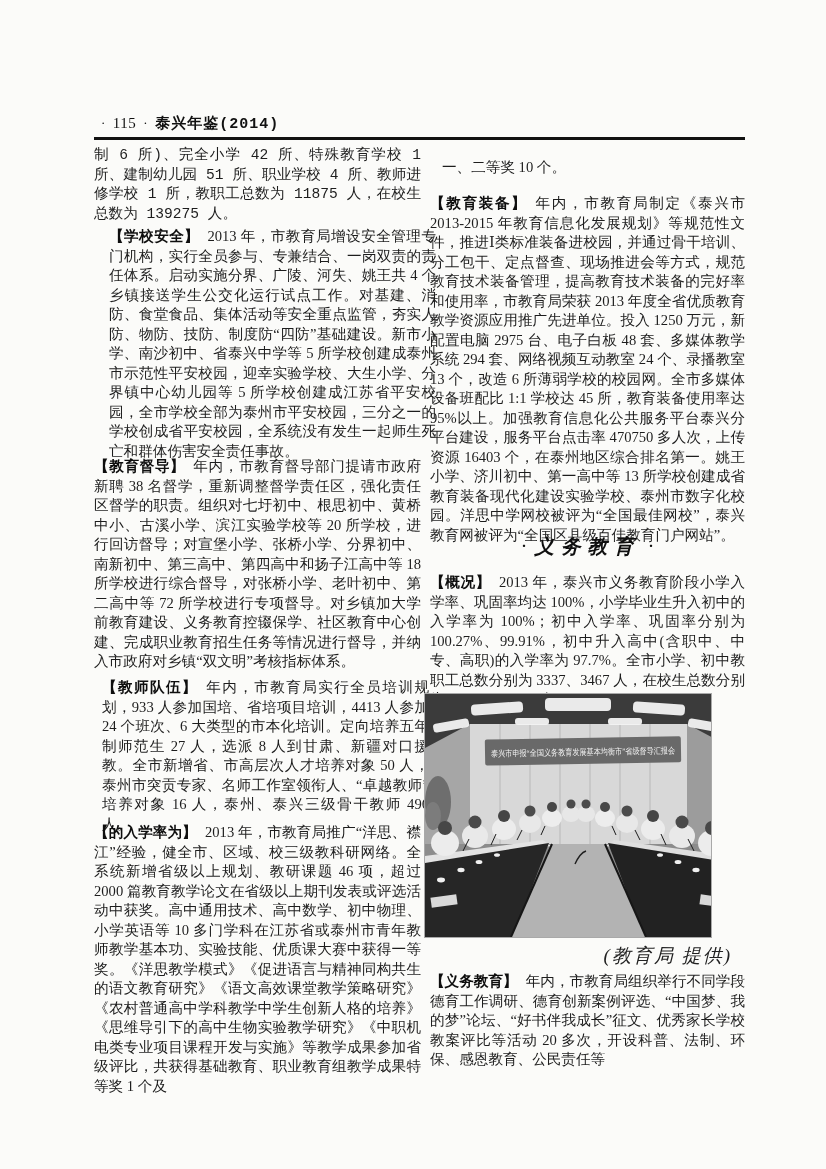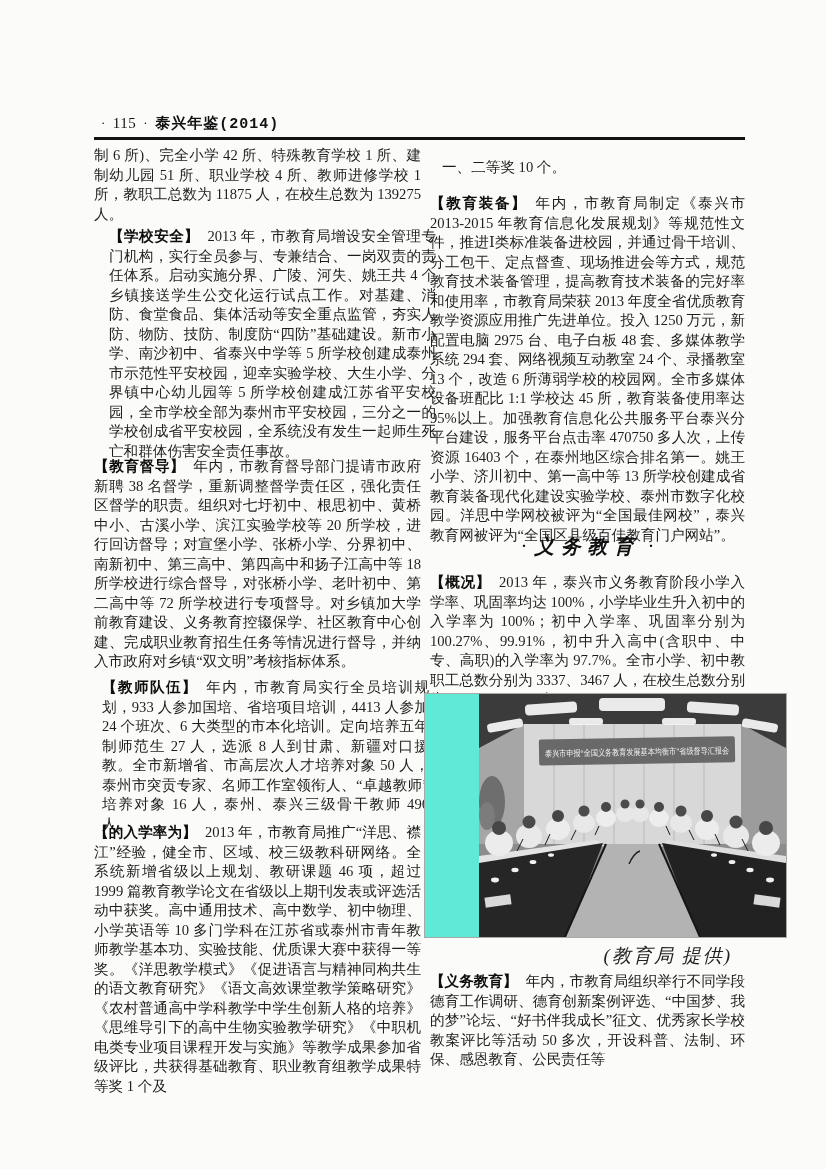--- a/index.html
+++ b/index.html
@@ -36,55 +36,55 @@
   
   .section-heading{
     left:430px;top:533px;width:315px;height:28px;
     text-align:center;font-weight:700;font-style:italic;
     font-size:19.5px;color:#0f0f0f;
   }
   .section-heading .s-title{letter-spacing:7px;padding:0 8px;font-style:italic;}
   .section-heading .s-dot{font-style:normal;font-size:15px;position:relative;top:-2px;}
   
   .photo-frame{
-    left:425px;top:694px;width:361px;height:243px;
-    background:#5eead4;overflow:hidden;outline:1px solid #a9a9a9;text-align:right;
+    left:425px;top:694px;width:286px;height:243px;
+    background:#15803d;overflow:hidden;outline:1px solid #a9a9a9;text-align:right;
   }
   .photo-caption{
     left:430px;top:943px;width:302px;
     text-align:right;font-size:19px;font-style:italic;
     letter-spacing:2px;color:#222;
   }
 </style>
 </head>
 <body>
 
 <div class="abs page-header">
   <span class="dot">·</span><span>115</span><span class="dot">·</span><span class="booktitle">泰兴年鉴(2014)</span>
 </div>
 <div class="abs header-rule"></div>
 
-<p class="abs para" style="left:94px;top:146px;margin:0;">
+<p class="abs para" style="left:94px;top:146px;margin:0;font-family:Liberation Mono, monospace;">
   <span>制 6 所)、完全小学 42 所、特殊教育学校 1 所、建制幼儿园 51 所、职业学校 4 所、教师进修学校 1 所，教职工总数为 11875 人，在校生总数为 139275 人。</span>
 </p>
 
 <p class="abs para" style="left:109px;top:227px;margin:0;">
   <span class="entry-label">【学校安全】</span><span>2013 年，市教育局增设安全管理专门机构，实行全员参与、专兼结合、一岗双责的责任体系。启动实施分界、广陵、河失、姚王共 4 个乡镇接送学生公交化运行试点工作。对基建、消防、食堂食品、集体活动等安全重点监管，夯实人防、物防、技防、制度防“四防”基础建设。新市小学、南沙初中、省泰兴中学等 5 所学校创建成泰州市示范性平安校园，迎幸实验学校、大生小学、分界镇中心幼儿园等 5 所学校创建成江苏省平安校园，全市学校全部为泰州市平安校园，三分之一的学校创成省平安校园，全系统没有发生一起师生死亡和群体伤害安全责任事故。</span>
 </p>
 
 <p class="abs para" style="left:94px;top:457px;margin:0;">
   <span class="entry-label">【教育督导】</span><span>年内，市教育督导部门提请市政府新聘 38 名督学，重新调整督学责任区，强化责任区督学的职责。组织对七圩初中、根思初中、黄桥中小、古溪小学、滨江实验学校等 20 所学校，进行回访督导；对宣堡小学、张桥小学、分界初中、南新初中、第三高中、第四高中和扬子江高中等 18 所学校进行综合督导，对张桥小学、老叶初中、第二高中等 72 所学校进行专项督导。对乡镇加大学前教育建设、义务教育控辍保学、社区教育中心创建、完成职业教育招生任务等情况进行督导，并纳入市政府对乡镇“双文明”考核指标体系。</span>
 </p>
 
 <p class="abs para" style="left:94px;top:670px;margin:8px;">
   <span class="entry-label">【教师队伍】</span><span>年内，市教育局实行全员培训规划，933 人参加国培、省培项目培训，4413 人参加 24 个班次、6 大类型的市本化培训。定向培养五年制师范生 27 人，选派 8 人到甘肃、新疆对口援教。全市新增省、市高层次人才培养对象 50 人，泰州市突贡专家、名师工作室领衔人、“卓越教师”培养对象 16 人，泰州、泰兴三级骨干教师 496 人。</span>
 </p>
 
 <p class="abs para" style="left:94px;top:823px;margin:0;">
-  <span class="entry-label">【的入学率为】</span><span>2013 年，市教育局推广“洋思、襟江”经验，健全市、区域、校三级教科研网络。全系统新增省级以上规划、教研课题 46 项，超过 1999 篇教育教学论文在省级以上期刊发表或评选活动中获奖。高中通用技术、高中数学、初中物理、小学英语等 10 多门学科在江苏省或泰州市青年教师教学基本功、实验技能、优质课大赛中获得一等奖。《洋思教学模式》《促进语言与精神同构共生的语文教育研究》《语文高效课堂教学策略研究》《农村普通高中学科教学中学生创新人格的培养》《思维导引下的高中生物实验教学研究》《中职机电类专业项目课程开发与实施》等教学成果参加省级评比，共获得基础教育、职业教育组教学成果特等奖 1 个及</span>
+  <span class="entry-label">【的入学率为】</span><span>2013 年，市教育局推广“洋思、襟江”经验，健全市、区域、校三级教科研网络。全系统新增省级以上规划、教研课题 46 项，超过 2000 篇教育教学论文在省级以上期刊发表或评选活动中获奖。高中通用技术、高中数学、初中物理、小学英语等 10 多门学科在江苏省或泰州市青年教师教学基本功、实验技能、优质课大赛中获得一等奖。《洋思教学模式》《促进语言与精神同构共生的语文教育研究》《语文高效课堂教学策略研究》《农村普通高中学科教学中学生创新人格的培养》《思维导引下的高中生物实验教学研究》《中职机电类专业项目课程开发与实施》等教学成果参加省级评比，共获得基础教育、职业教育组教学成果特等奖 1 个及</span>
 </p>
 
 <p class="abs para right" style="left:430px;top:146px;margin:12px;">
   <span>一、二等奖 10 个。</span>
 </p>
 
 <p class="abs para right" style="left:430px;top:194px;margin:0;">
   <span class="entry-label">【教育装备】</span><span>年内，市教育局制定《泰兴市 2013-2015 年教育信息化发展规划》等规范性文件，推进Ⅰ类标准装备进校园，并通过骨干培训、分工包干、定点督查、现场推进会等方式，规范教育技术装备管理，提高教育技术装备的完好率和使用率，市教育局荣获 2013 年度全省优质教育教学资源应用推广先进单位。投入 1250 万元，新配置电脑 2975 台、电子白板 48 套、多媒体教学系统 294 套、网络视频互动教室 24 个、录播教室 13 个，改造 6 所薄弱学校的校园网。全市多媒体设备班配比 1:1 学校达 45 所，教育装备使用率达 95%以上。加强教育信息化公共服务平台泰兴分平台建设，服务平台点击率 470750 多人次，上传资源 16403 个，在泰州地区综合排名第一。姚王小学、济川初中、第一高中等 13 所学校创建成省教育装备现代化建设实验学校、泰州市数字化校园。洋思中学网校被评为“全国最佳网校”，泰兴教育网被评为“全国区县级百佳教育门户网站”。</span>
 </p>
 
@@ -225,14 +225,14 @@
       <rect x="275" y="202" width="26" height="10" transform="rotate(8 288 207)"></rect>
     </g>
   </svg>
 </div>
 
 <div class="abs photo-caption">
   <span>(教育局 提供)</span>
 </div>
 
 <p class="abs para right" style="left:430px;top:972px;margin:0;">
-  <span class="entry-label">【义务教育】</span><span>年内，市教育局组织举行不同学段德育工作调研、德育创新案例评选、“中国梦、我的梦”论坛、“好书伴我成长”征文、优秀家长学校教案评比等活动 50 多次，开设科普、法制、环保、感恩教育、公民责任等</span>
+  <span class="entry-label">【义务教育】</span><span>年内，市教育局组织举行不同学段德育工作调研、德育创新案例评选、“中国梦、我的梦”论坛、“好书伴我成长”征文、优秀家长学校教案评比等活动 20 多次，开设科普、法制、环保、感恩教育、公民责任等</span>
 </p>
 
 </body></html>

